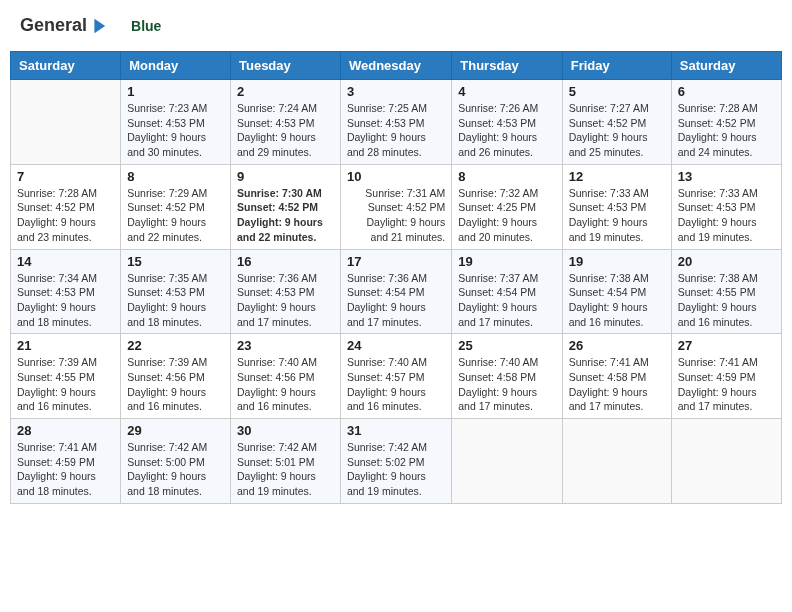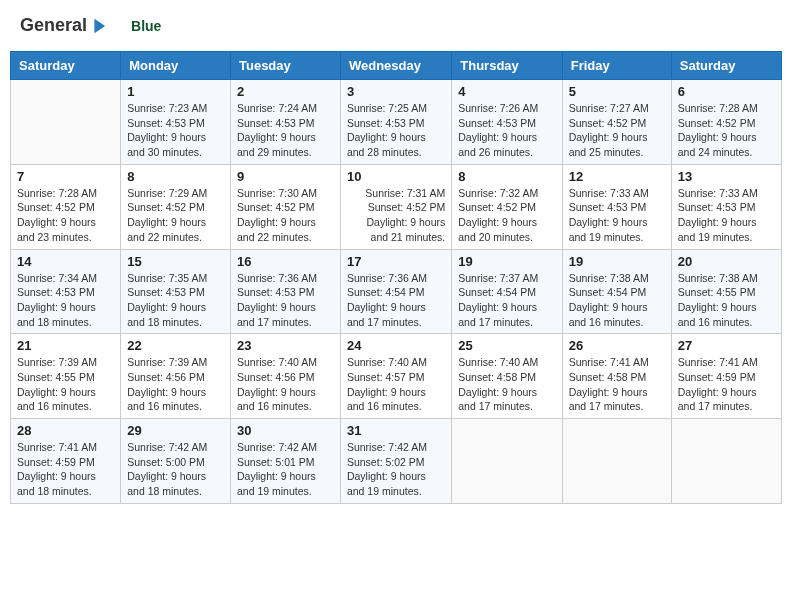--- a/index.html
+++ b/index.html
@@ -171,36 +171,36 @@
         </td>
         <td>
           <span class="day-num">8</span>
           <div class="day-info" style="white-space: pre-line;">Sunrise: 7:29 AM
 Sunset: 4:52 PM
 Daylight: 9 hours
 and 22 minutes.</div>
         </td>
         <td>
           <span class="day-num">9</span>
-          <div class="day-info" style="white-space: pre-line;">Sunrise: 7:30 AM
+          <div class="day-info" style="white-space: pre-line; font-weight: bold;">Sunrise: 7:30 AM
 Sunset: 4:52 PM
 Daylight: 9 hours
 and 22 minutes.</div>
         </td>
         <td>
           <span class="day-num">10</span>
           <div class="day-info" style="white-space: pre-line; text-align: right;">Sunrise: 7:31 AM
 Sunset: 4:52 PM
 Daylight: 9 hours
 and 21 minutes.</div>
         </td>
         <td>
           <span class="day-num">8</span>
           <div class="day-info" style="white-space: pre-line;">Sunrise: 7:32 AM
-Sunset: 4:52 PM
+Sunset: 4:25 PM
 Daylight: 9 hours
 and 20 minutes.</div>
         </td>
         <td>
           <span class="day-num">12</span>
           <div class="day-info" style="white-space: pre-line;">Sunrise: 7:33 AM
 Sunset: 4:53 PM
 Daylight: 9 hours
 and 19 minutes.</div>
         </td>

